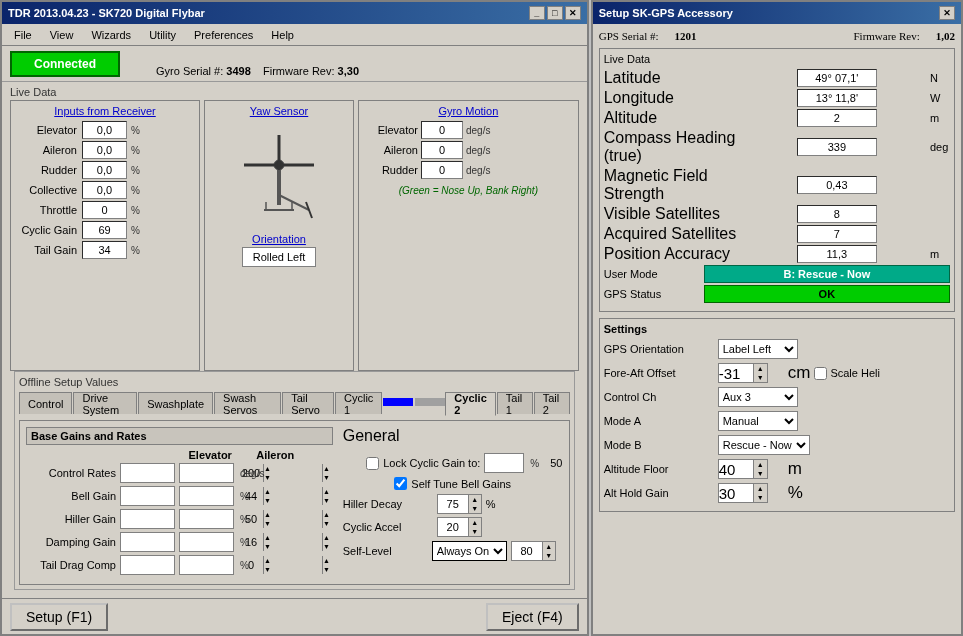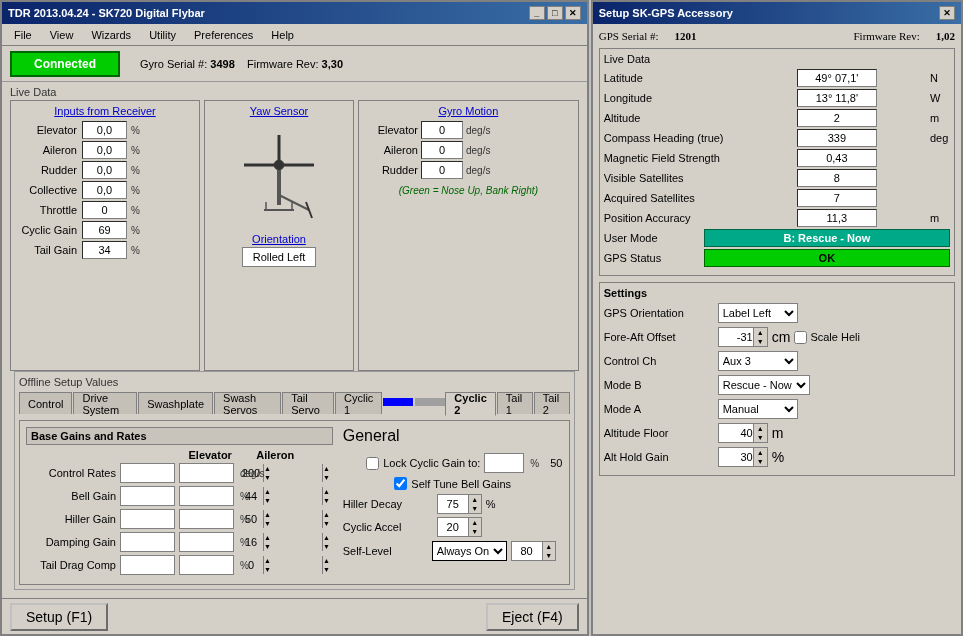--- a/index.html
+++ b/index.html
@@ -65,23 +65,23 @@
     }
     .menu-item {
       padding: 2px 8px;
       cursor: pointer;
       font-size: 11px;
     }
 
     
     .connected-bar {
       display: flex;
-      align-items: center;
+      align-items: flex-end;
       padding: 4px 8px;
-      gap: 20px;
+      gap: 36px;
       background: #d4d0c8;
       border-bottom: 1px solid #999;
       height: 36px;
     }
     .connected-btn {
       background: #00cc00;
       color: white;
       font-weight: bold;
       font-size: 12px;
       padding: 4px 20px;
@@ -475,21 +475,21 @@
       font-size: 11px;
       margin-bottom: 4px;
     }
     .gps-data-row {
       display: flex;
       align-items: center;
       justify-content: space-between;
       margin-bottom: 2px;
     }
     .gps-data-label {
-      font-size: 11px;
+      font-size: 16px;
       width: 140px;
     }
     .gps-data-value {
       border: 1px inset #808080;
       background: white;
       width: 80px;
       height: 18px;
       text-align: center;
       font-size: 11px;
       display: flex;
@@ -571,36 +571,36 @@
       display: flex;
       border: 1px solid #808080;
       background: white;
       height: 20px;
       width: 50px;
     }
     .setting-spin input {
       flex: 1;
       border: none;
       outline: none;
-      text-align: right;
-      font-size: 11px;
+      text-align: left;
+      font-size: 15px;
       background: transparent;
       width: 30px;
     }
     .setting-spin .spin-arrows { width: 14px; }
-    .setting-unit { font-size: 14px; }
+    .setting-unit { font-size: 17px; margin-left: 16px; }
     .checkbox-label { display: flex; align-items: center; gap: 3px; font-size: 11px; }
   </style>
 </head>
 <body>
 
 <div id="left-panel">
 
   <div class="title-bar">
-    <span>TDR 2013.04.24 - SK720 Digital Flybar</span>
+    <span>TDR 2013.04.23 - SK720 Digital Flybar</span>
     <div class="title-bar-controls">
       <div class="title-btn">_</div>
       <div class="title-btn">□</div>
       <div class="title-btn">✕</div>
     </div>
   </div>
 
   <div class="menu-bar">
     <span class="menu-item">File</span>
     <span class="menu-item">View</span>
@@ -1020,34 +1020,34 @@
       <div class="setting-row">
         <span class="setting-label">Control Ch</span>
         <select class="setting-dropdown">
           <option>Aux 1</option>
           <option>Aux 2</option>
           <option selected="">Aux 3</option>
         </select>
       </div>
 
       <div class="setting-row">
+        <span class="setting-label">Mode A</span>
+        <select class="setting-dropdown">
+          <option selected="">Manual</option>
+          <option>Auto</option>
+          <option>GPS</option>
+        </select>
+      </div>
+
+      <div class="setting-row">
         <span class="setting-label">Mode B</span>
         <select class="setting-dropdown">
           <option>Manual</option>
           <option selected="">Rescue - Now</option>
           <option>Auto</option>
-        </select>
-      </div>
-
-      <div class="setting-row">
-        <span class="setting-label">Mode A</span>
-        <select class="setting-dropdown">
-          <option selected="">Manual</option>
-          <option>Auto</option>
-          <option>GPS</option>
         </select>
       </div>
 
       <div class="setting-row">
         <span class="setting-label">Altitude Floor</span>
         <div class="setting-spin">
           <input type="text" value="40" style="">
           <div class="spin-arrows">
             <button class="spin-up">▲</button>
             <button class="spin-down">▼</button>

